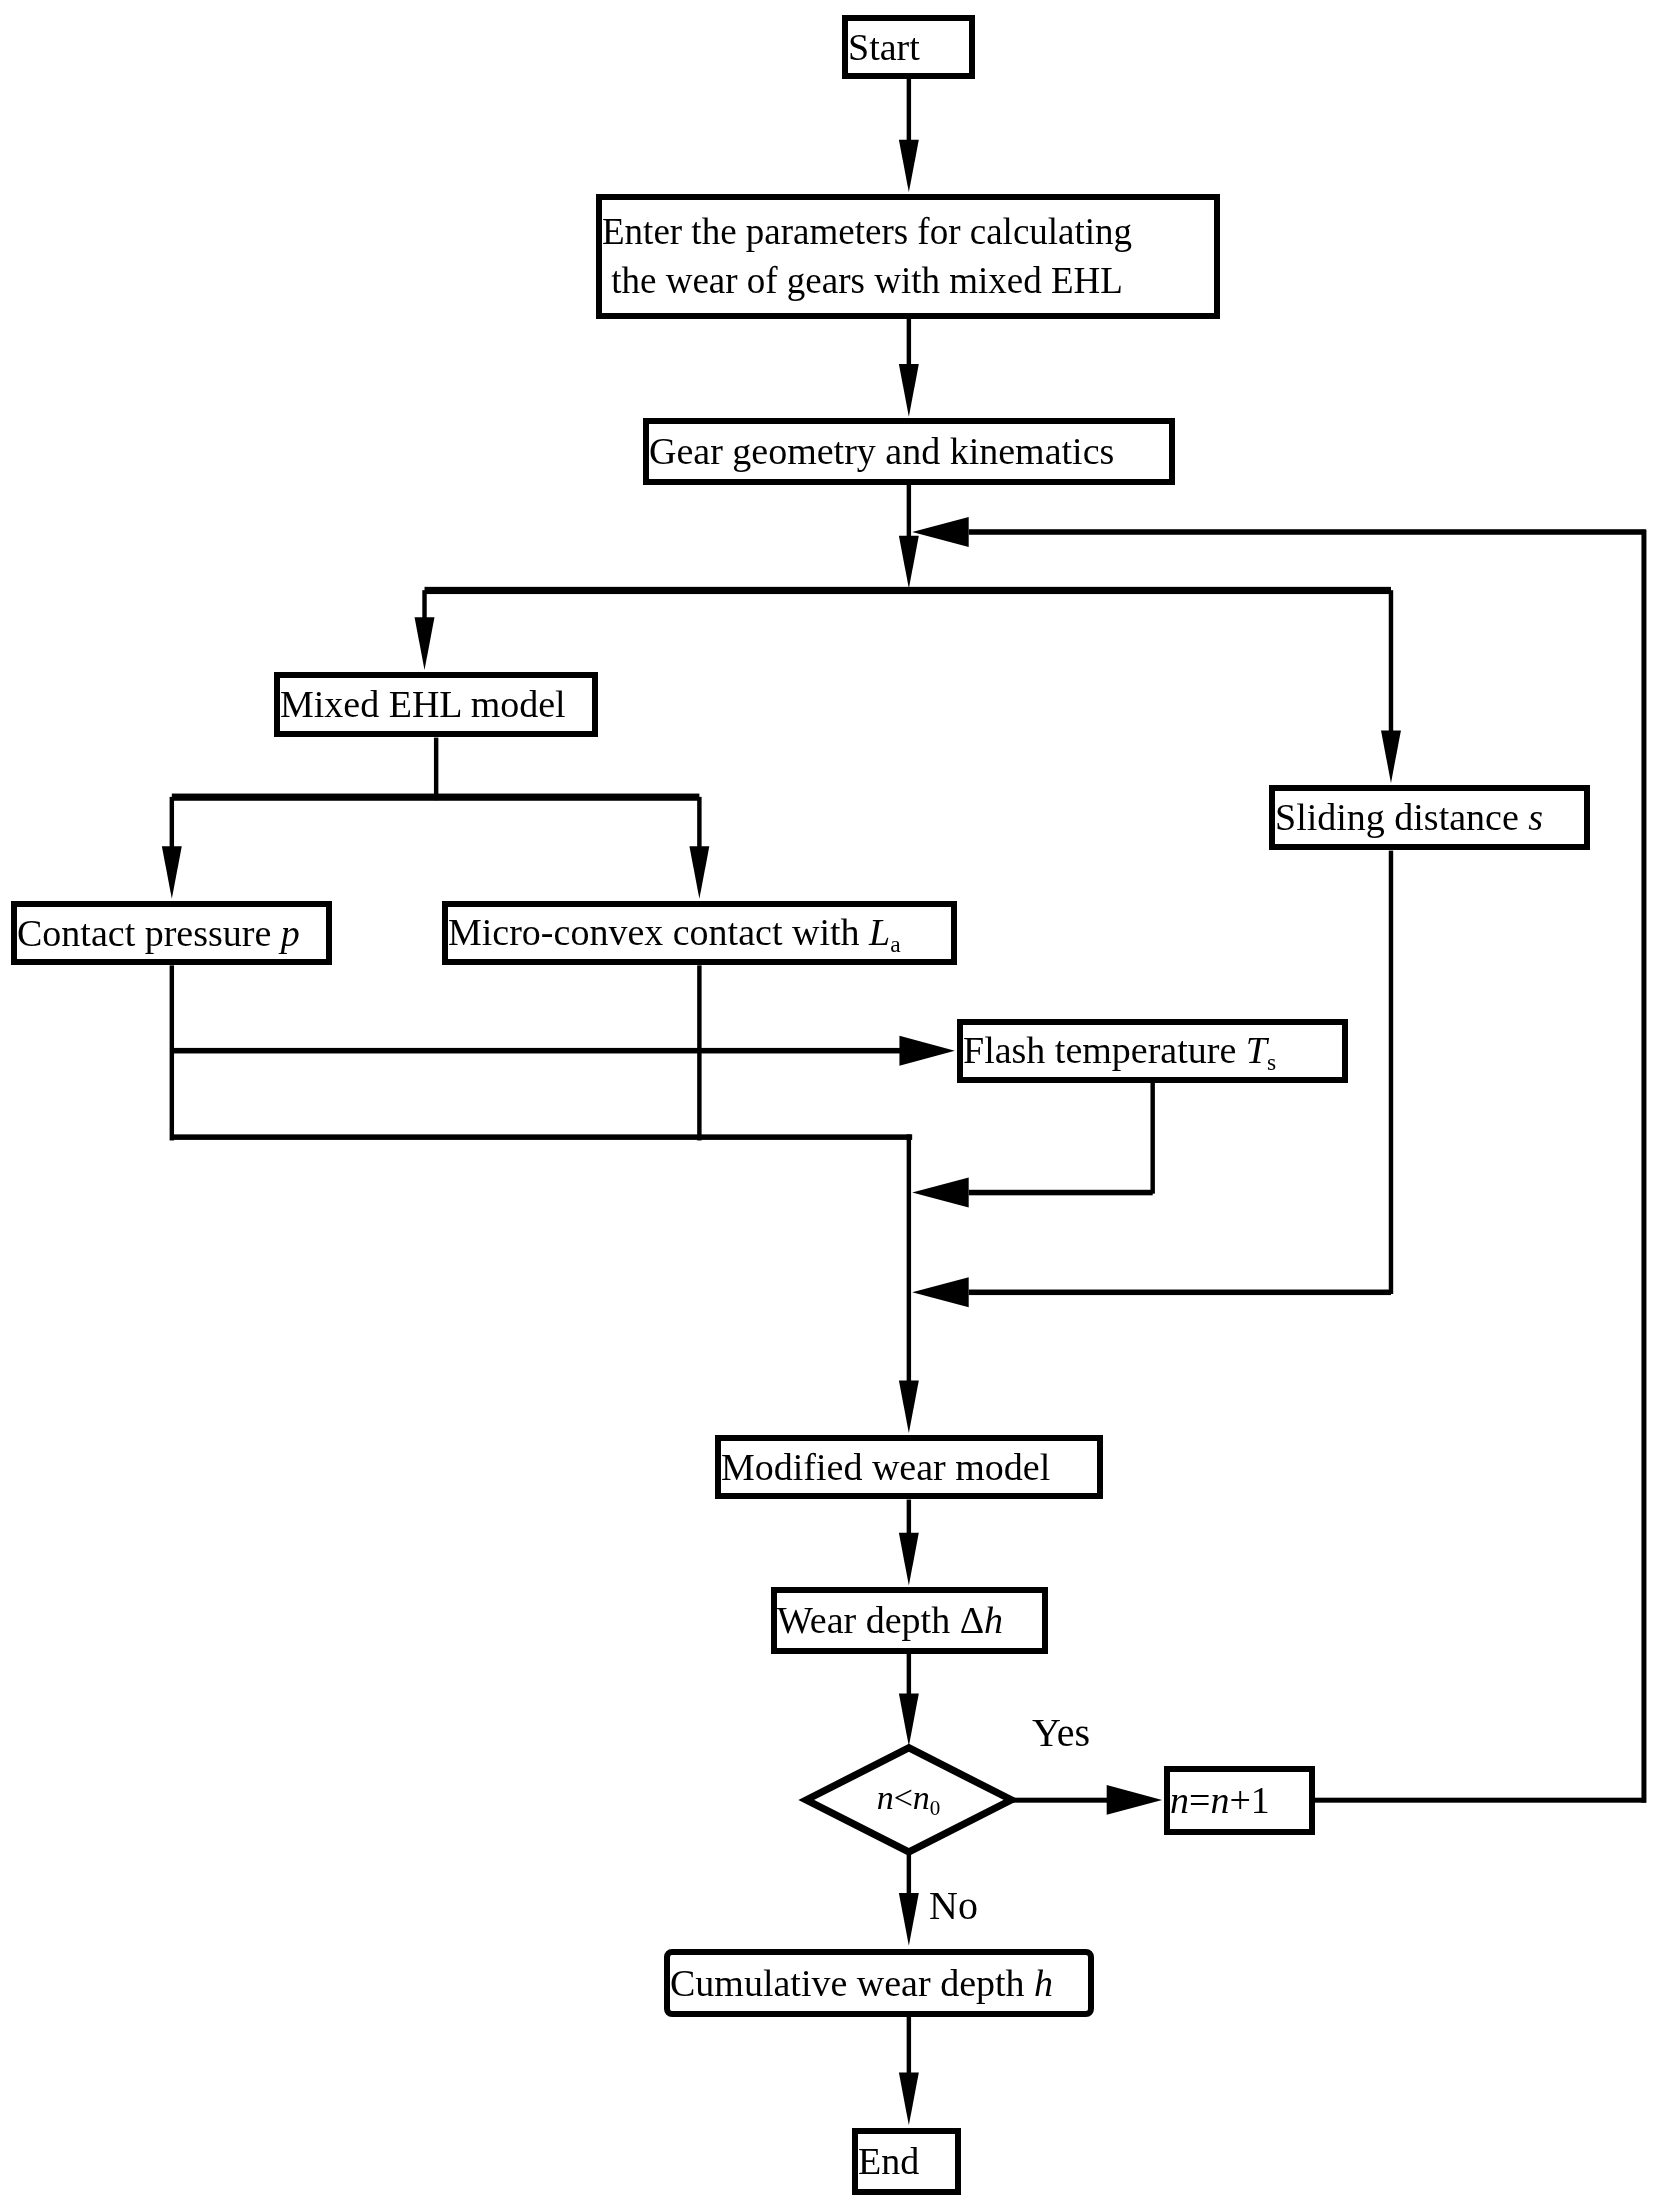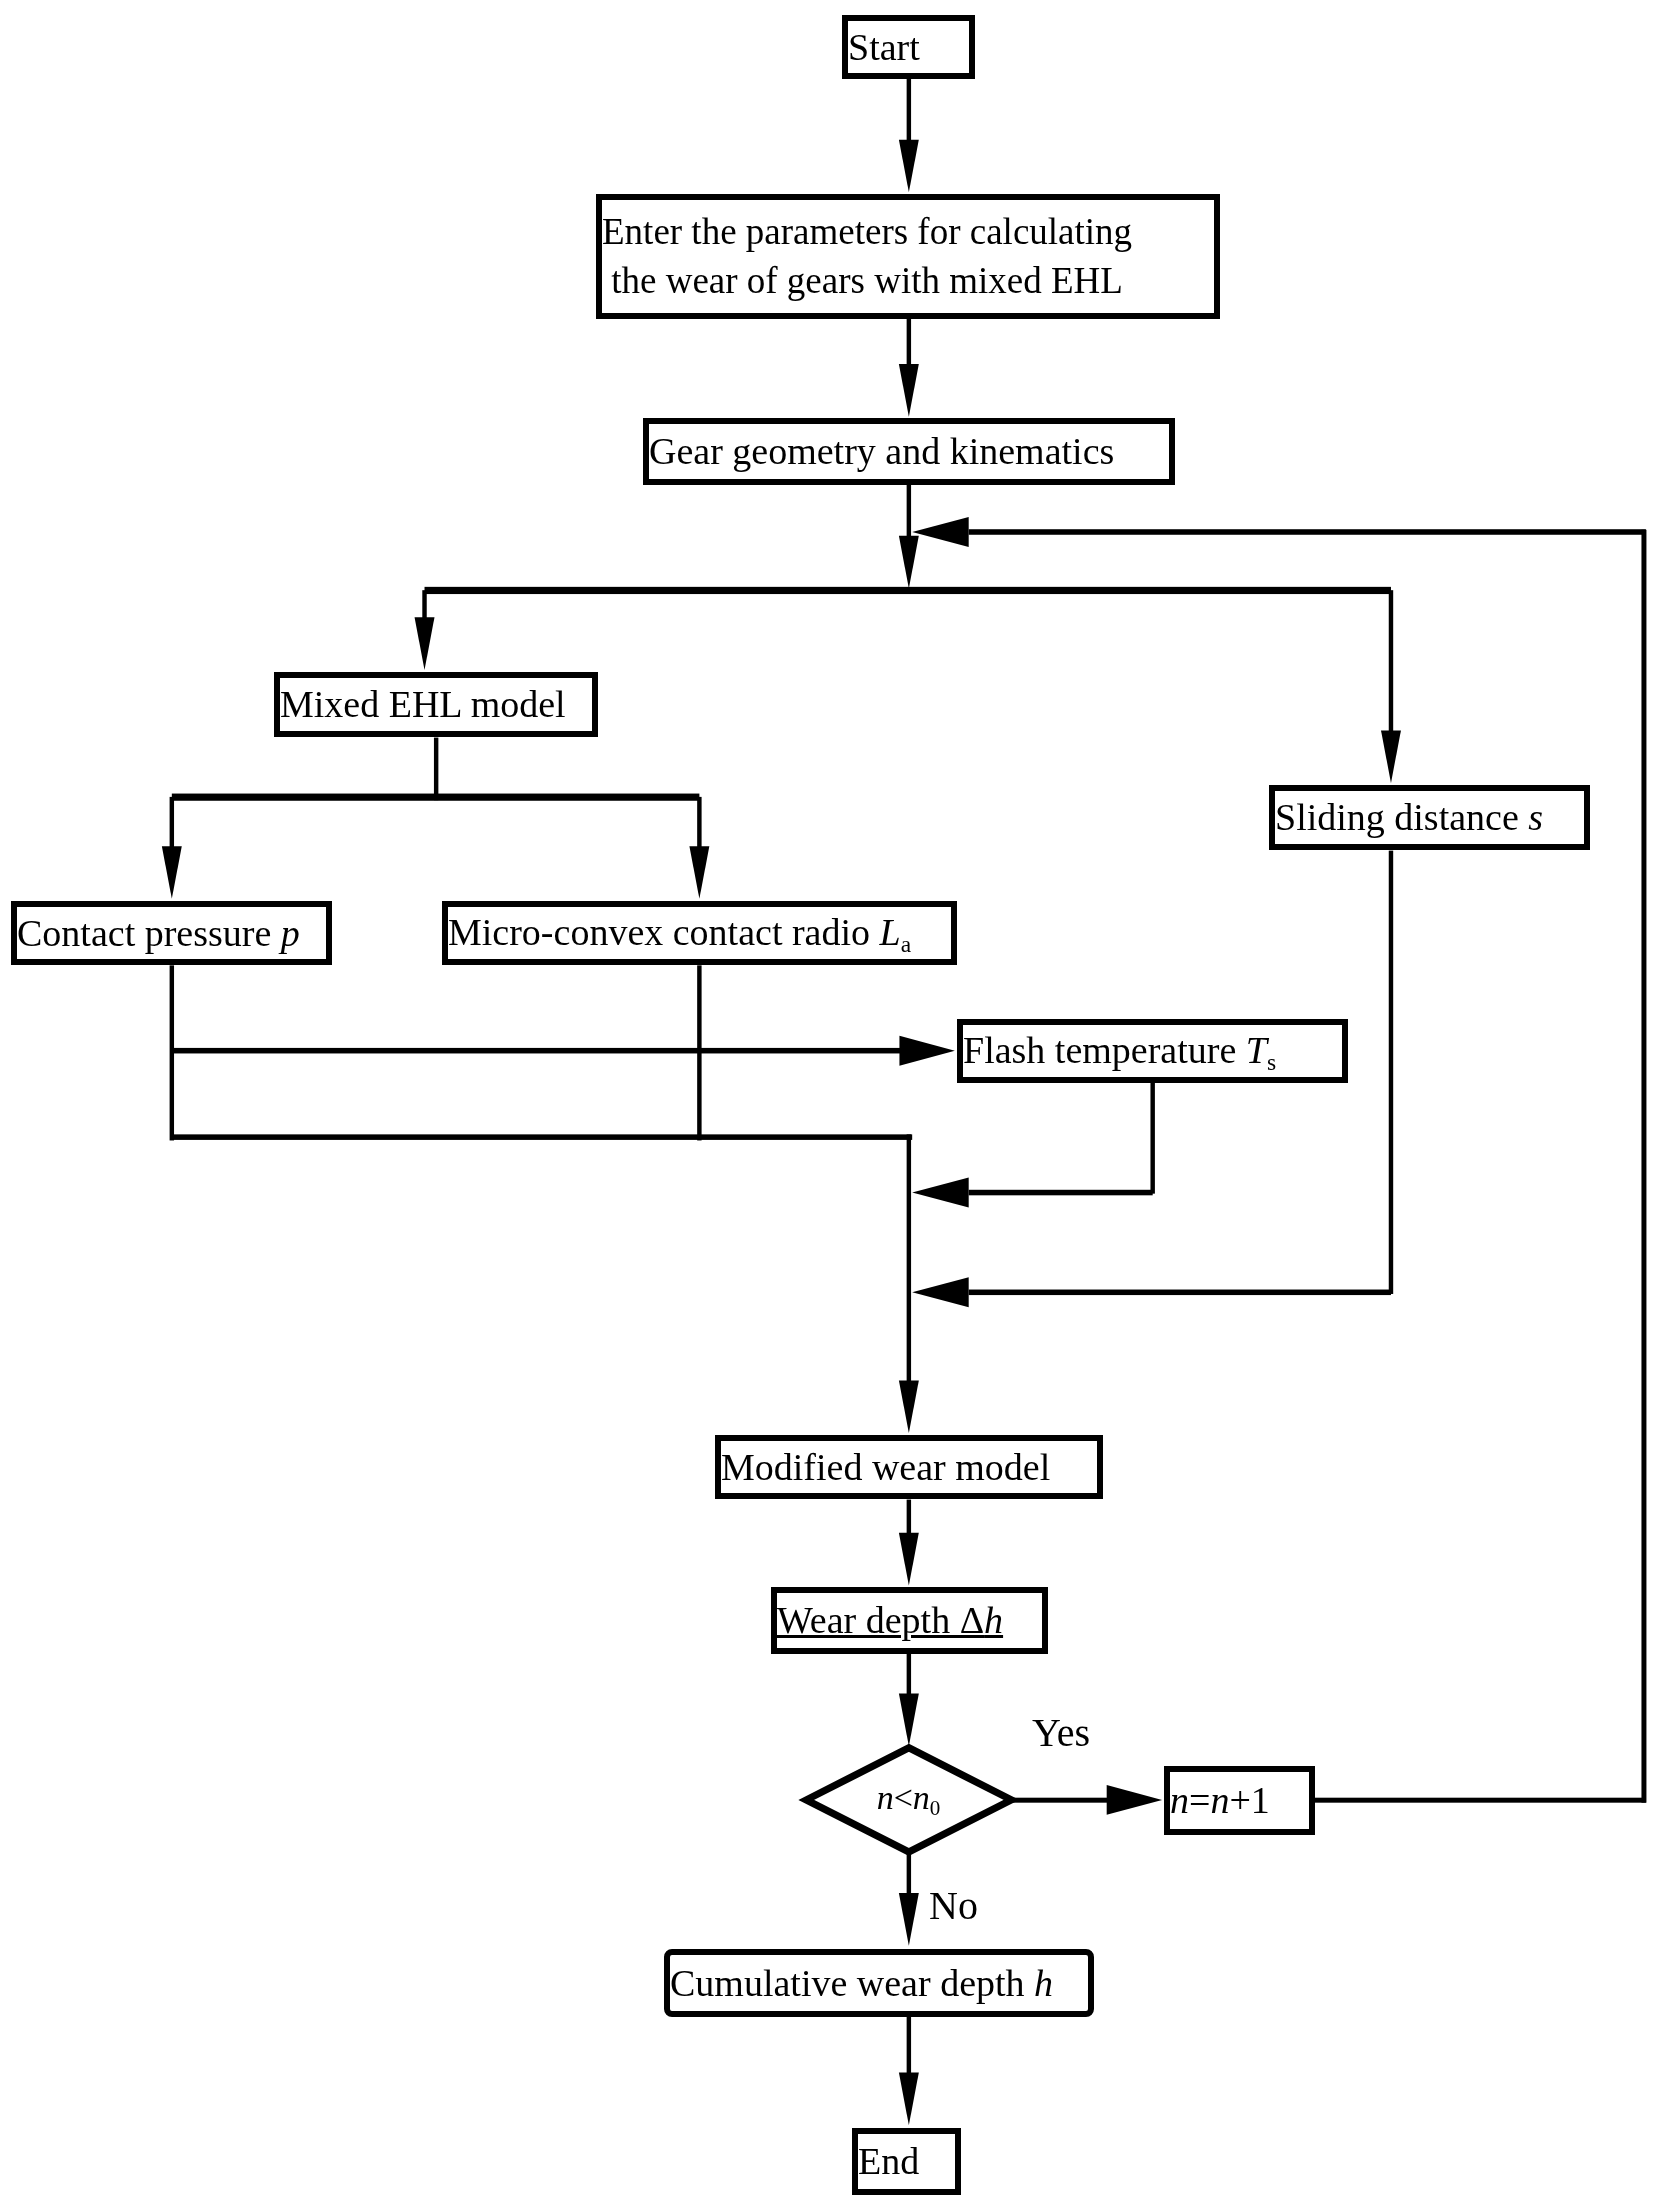--- a/index.html
+++ b/index.html
@@ -179,32 +179,32 @@
 
   <div class="node" style="left:1225px;top:785px;width:321px;height:65px;margin-left:44px;">
     <span><span>Sliding distance </span><span class="it">s</span></span>
   </div>
 
   <div class="node" style="left:11px;top:901px;width:321px;height:64px;">
     <span><span>Contact pressure </span><span class="it">p</span></span>
   </div>
 
   <div class="node" style="left:442px;top:901px;width:515px;height:64px;">
-    <span><span>Micro-convex contact radio </span><span class="it">L</span><span class="sb">a</span></span>
+    <span><span>Micro-convex contact with </span><span class="it">L</span><span class="sb">a</span></span>
   </div>
 
   <div class="node" style="left:957px;top:1019px;width:391px;height:64px;">
     <span><span>Flash temperature </span><span class="it">T</span><span class="sb">s</span></span>
   </div>
 
   <div class="node" style="left:715px;top:1435px;width:388px;height:64px;">
     <span><span>Modified wear model</span></span>
   </div>
 
-  <div class="node" style="left:771px;top:1587px;width:277px;height:67px;text-decoration:underline;">
+  <div class="node" style="left:771px;top:1587px;width:277px;height:67px;">
     <span><span>Wear depth Δ</span><span class="it">h</span></span>
   </div>
 
   <div class="diamond-label" style="left:806px;top:1748px;width:205px;height:104px;">
     <span><span class="it">n</span><span>&lt;</span><span class="it">n</span><span class="sb">0</span></span>
   </div>
 
   <div class="floating-label" style="left:1014px;top:1707px;width:94px;height:50px;">
     <span>Yes</span>
   </div>

